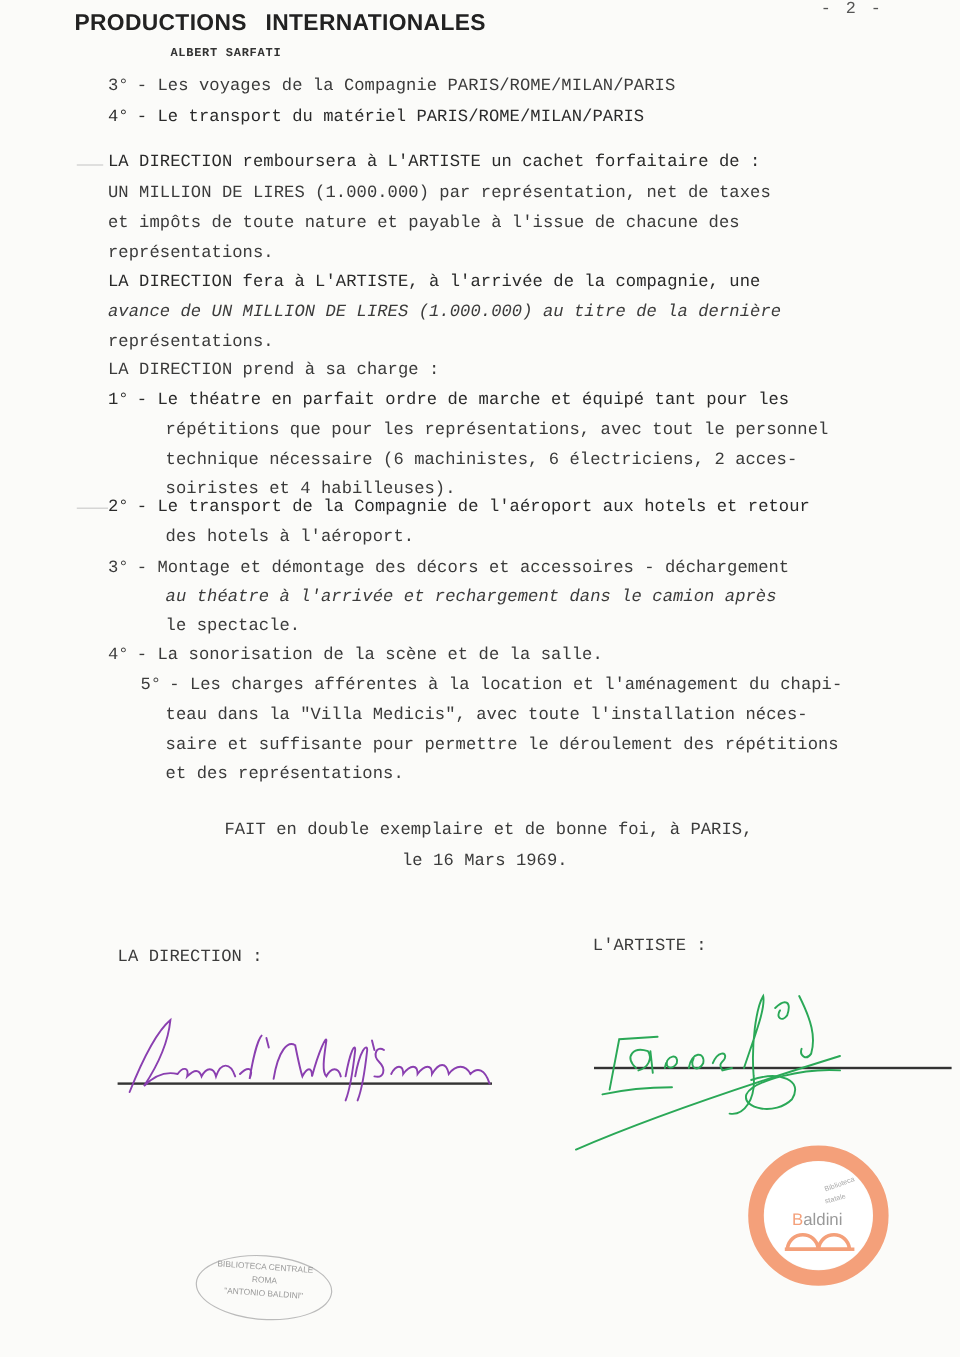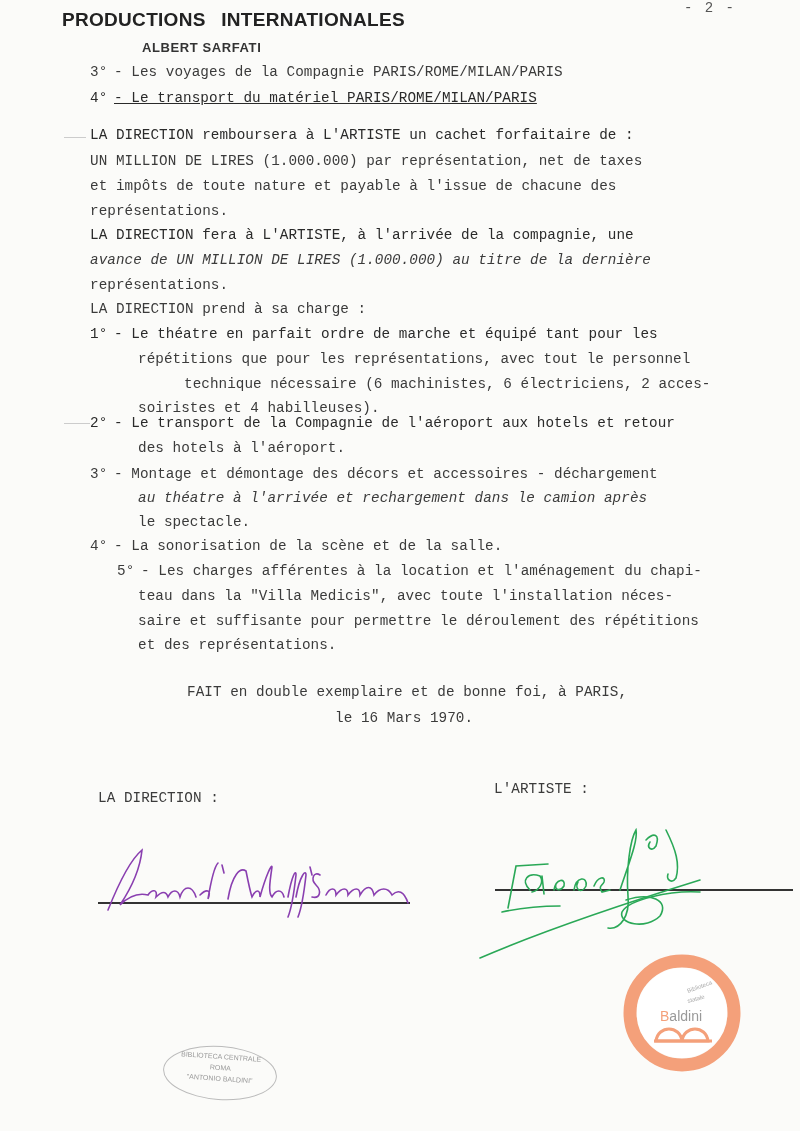--- a/index.html
+++ b/index.html
@@ -11,22 +11,22 @@
   }
   .abs { position: absolute; }
   .letterhead {
     left: 62px; top: 9px;
     font-family: "Liberation Sans", "DejaVu Sans", sans-serif;
     font-weight: bold; font-size: 19px; color: #222; letter-spacing: 0.3px;
     word-spacing: 10px;
   }
   .subhead {
     left: 142px; top: 40px;
-    font-family: Liberation Sans, sans-serif;
-    font-weight: bold; font-size: 13px; color: #333; letter-spacing: 0.6px;
+    font-family: Liberation Mono, monospace;
+    font-weight: bold; font-size: 10px; color: #333; letter-spacing: 0.6px;
   }
   .pagenum { left: 684px; top: 0px; font-size: 14px; color: #555; letter-spacing: 2px; }
   .line {
     position: absolute; white-space: nowrap;
     font-size: 14.3px; letter-spacing: 0.05px; color: #3b3b3b;
   }
   .dark { color: #2a2a2a; }
   .num { display: inline-block; width: 24px; }
   .sig-line { position: absolute; height: 2px; background: #333; }
   .stamp {
@@ -43,41 +43,41 @@
 </head>
 <body>
 
 <div class="abs letterhead">PRODUCTIONS INTERNATIONALES</div>
 <div class="abs subhead">ALBERT SARFATI</div>
 <div class="abs pagenum">- 2 -</div>
 
 <div class="line" style="left:90px; top:64px;">
   <span class="num">3°</span><span>- Les voyages de la Compagnie PARIS/ROME/MILAN/PARIS</span>
 </div>
-<div class="line dark" style="left:90px; top:90px;text-decoration:underline;">
+<div class="line dark" style="left:90px; top:90px;">
   <span class="num">4°</span><span>- Le transport du matériel PARIS/ROME/MILAN/PARIS</span>
 </div>
 
 <div class="faint-mark" style="left:64px; top:137px; width:22px;"></div>
 <div class="line dark" style="left:90px; top:127px;">LA DIRECTION remboursera à L'ARTISTE un cachet forfaitaire de :</div>
 <div class="line" style="left:90px; top:153px;">UN MILLION DE LIRES (1.000.000) par représentation, net de taxes</div>
 <div class="line" style="left:90px; top:178px;">et impôts de toute nature et payable à l'issue de chacune des</div>
 <div class="line" style="left:90px; top:203px;">représentations.</div>
 
 <div class="line dark" style="left:90px; top:227px;">LA DIRECTION fera à L'ARTISTE, à l'arrivée de la compagnie, une</div>
 <div class="line" style="left:90px; top:252px;font-style:italic;">avance de UN MILLION DE LIRES (1.000.000) au titre de la dernière</div>
 <div class="line" style="left:90px; top:277px;">représentations.</div>
 
 <div class="line" style="left:90px; top:301px;text-align:center;">LA DIRECTION prend à sa charge :</div>
 
 <div class="line dark" style="left:90px; top:326px;">
   <span class="num">1°</span><span>- Le théatre en parfait ordre de marche et équipé tant pour les</span>
 </div>
 <div class="line" style="left:138px; top:351px;">répétitions que pour les représentations, avec tout le personnel</div>
-<div class="line" style="left:138px; top:376px;margin-left:46px;">technique nécessaire (6 machinistes, 6 électriciens, 2 acces-</div>
+<div class="line" style="left:138px; top:376px;">technique nécessaire (6 machinistes, 6 électriciens, 2 acces-</div>
 <div class="line" style="left:138px; top:400px;">soiristes et 4 habilleuses).</div>
 
 <div class="faint-mark" style="left:64px; top:423px; width:26px;"></div>
 <div class="line dark" style="left:90px; top:415px;">
   <span class="num">2°</span><span>- Le transport de la Compagnie de l'aéroport aux hotels et retour</span>
 </div>
 <div class="line" style="left:138px; top:440px;">des hotels à l'aéroport.</div>
 
 <div class="line" style="left:90px; top:466px;">
   <span class="num">3°</span><span>- Montage et démontage des décors et accessoires - déchargement</span>
@@ -90,21 +90,21 @@
 </div>
 
 <div class="line" style="left:90px; top:563px;margin-left:27px;">
   <span class="num">5°</span><span>- Les charges afférentes à la location et l'aménagement du chapi-</span>
 </div>
 <div class="line" style="left:138px; top:588px;">teau dans la "Villa Medicis", avec toute l'installation néces-</div>
 <div class="line" style="left:138px; top:613px;">saire et suffisante pour permettre le déroulement des répétitions</div>
 <div class="line" style="left:138px; top:637px;">et des représentations.</div>
 
 <div class="line" style="left:187px; top:684px;">FAIT en double exemplaire et de bonne foi, à PARIS,</div>
-<div class="line" style="left:335px; top:710px;">le 16 Mars 1970.</div>
+<div class="line" style="left:335px; top:710px;">le 16 Mars 1969.</div>
 
 <div class="line" style="left:98px; top:790px;">LA DIRECTION :</div>
 <div class="line" style="left:494px; top:781px;">L'ARTISTE :</div>
 
 <div class="sig-line" style="left:98px; top:902px; width:312px;"></div>
 <div class="sig-line" style="left:495px; top:889px; width:298px;"></div>
 
 <svg class="abs" style="left:100px; top:845px;" width="320" height="75" viewBox="0 0 320 75">
   <g fill="none" stroke="#8a3fb0" stroke-width="1.6" stroke-linecap="round">
     <path d="M8 65 C 18 40, 30 15, 42 5 C 40 25, 30 45, 20 60 C 30 50, 40 48, 48 50 C 52 44, 58 44, 56 52 C 62 46, 66 46, 68 52 C 72 44, 78 44, 80 52 C 84 40, 92 40, 96 52"></path>

